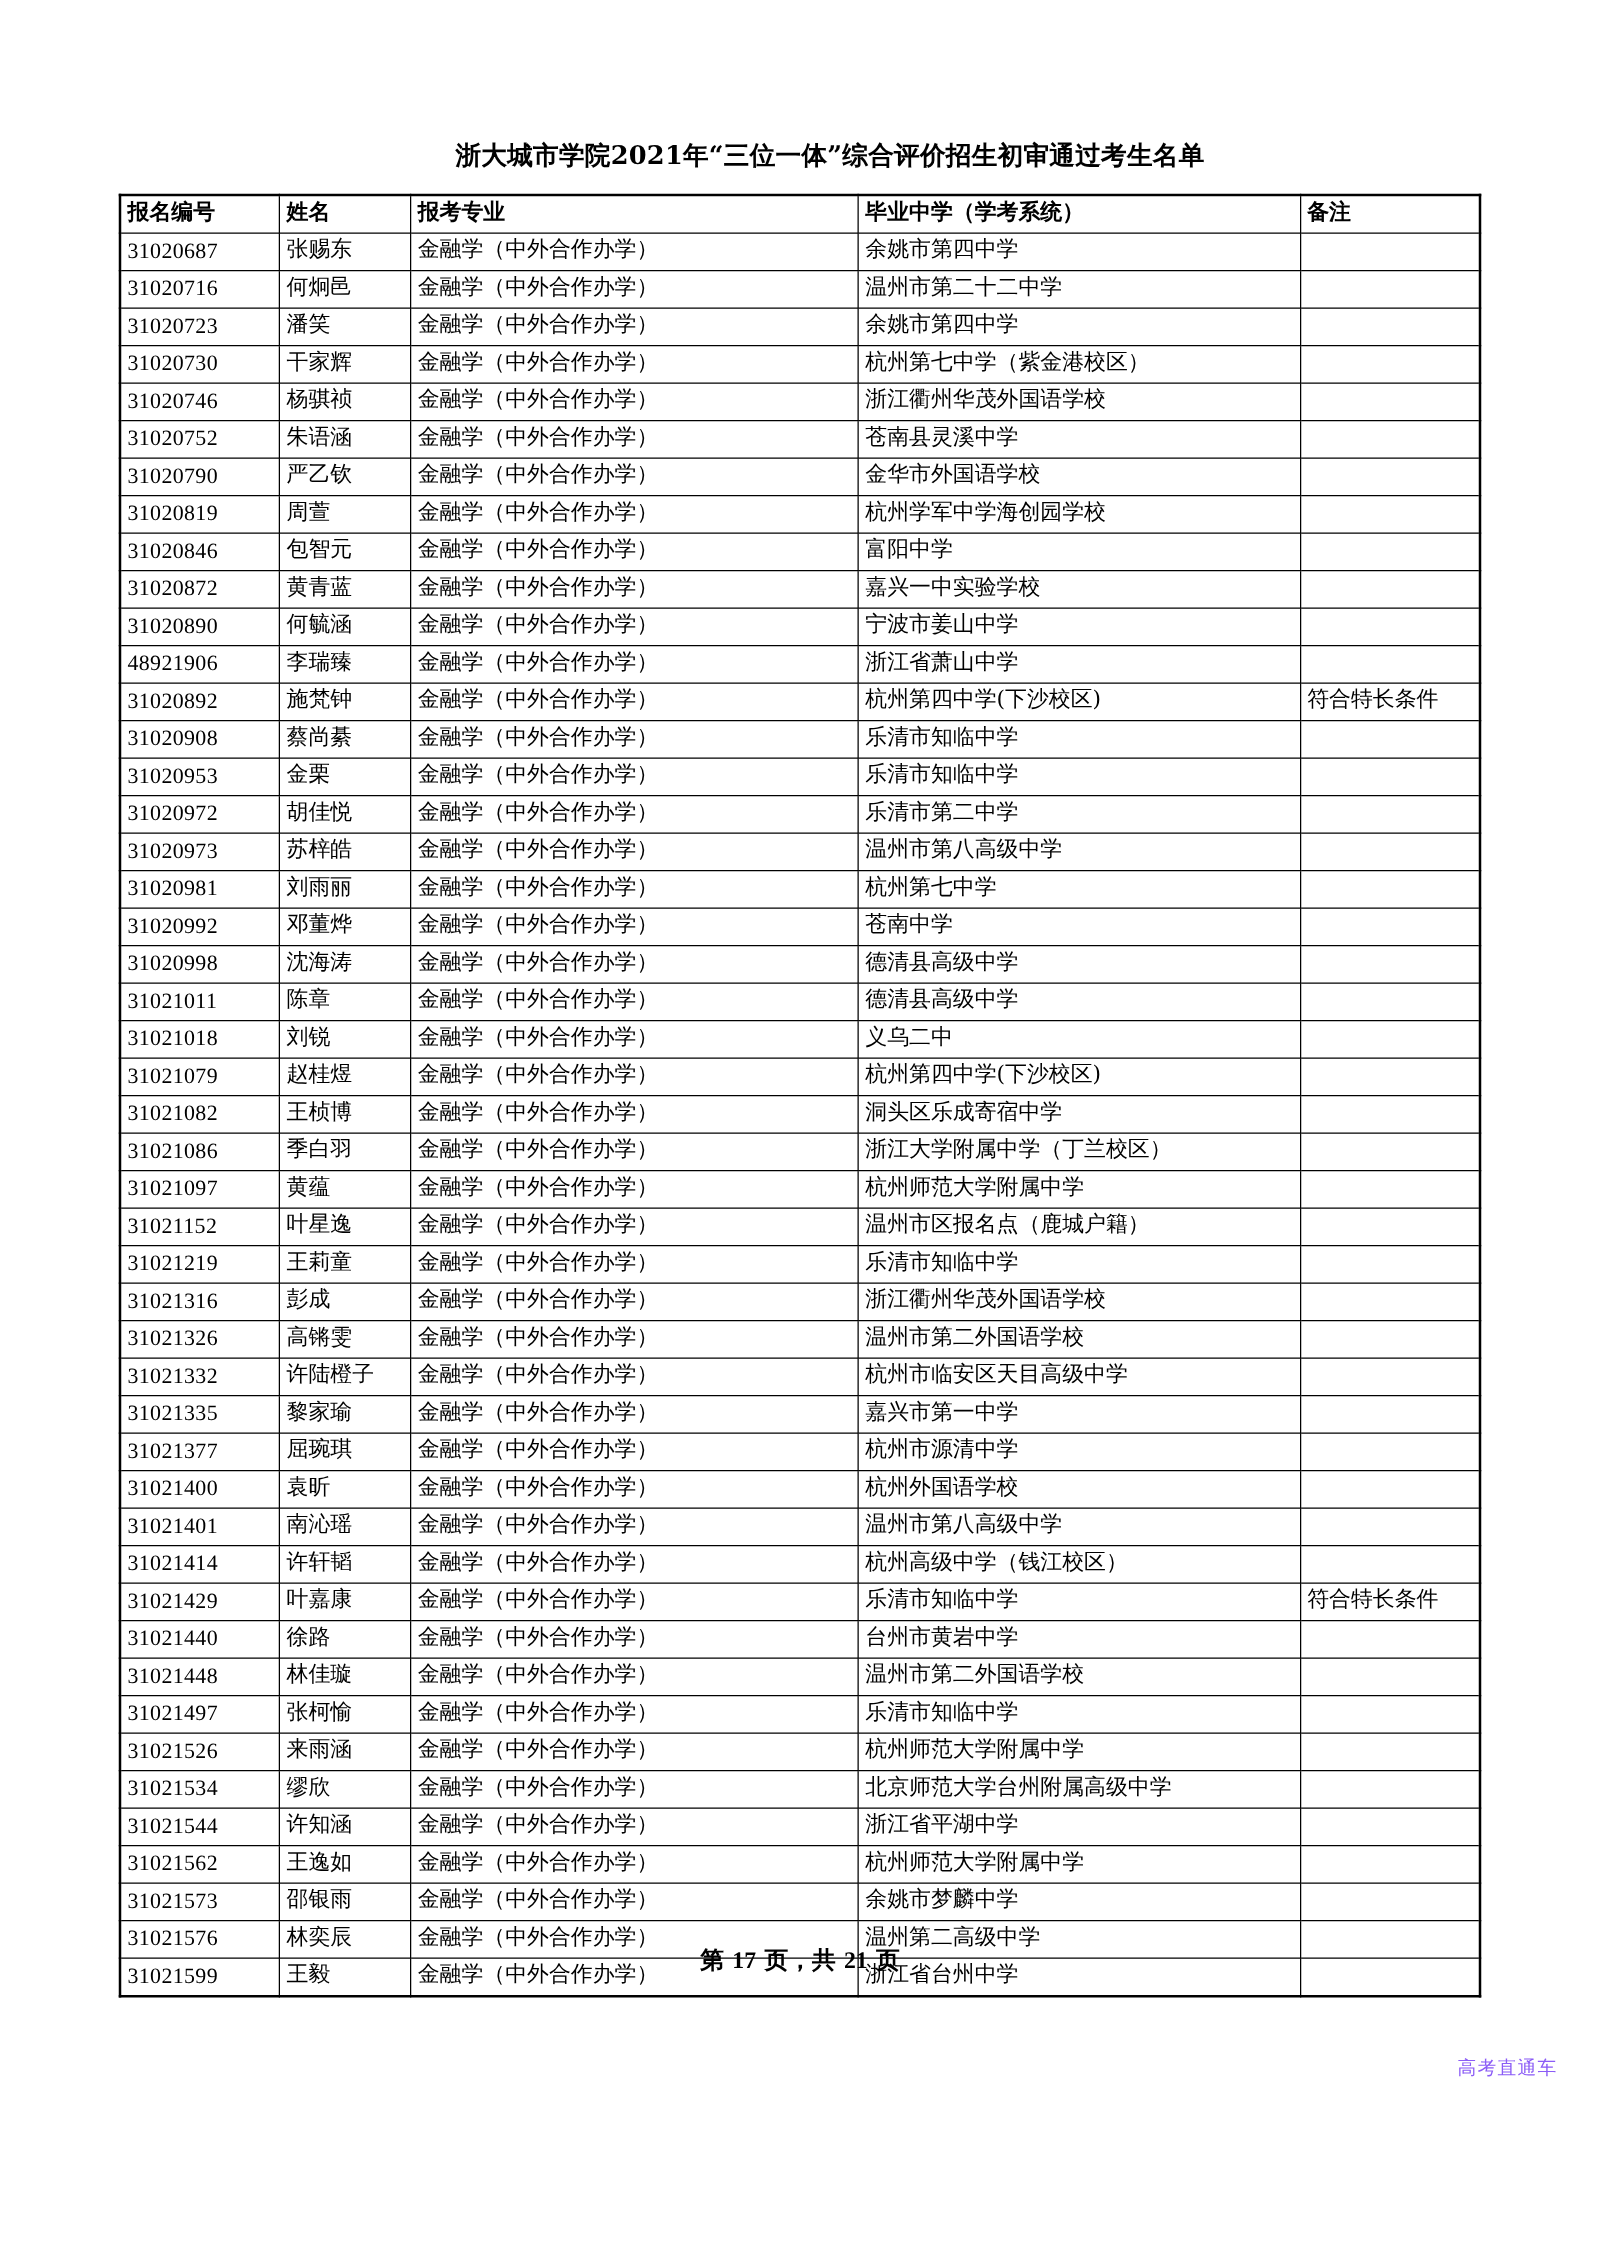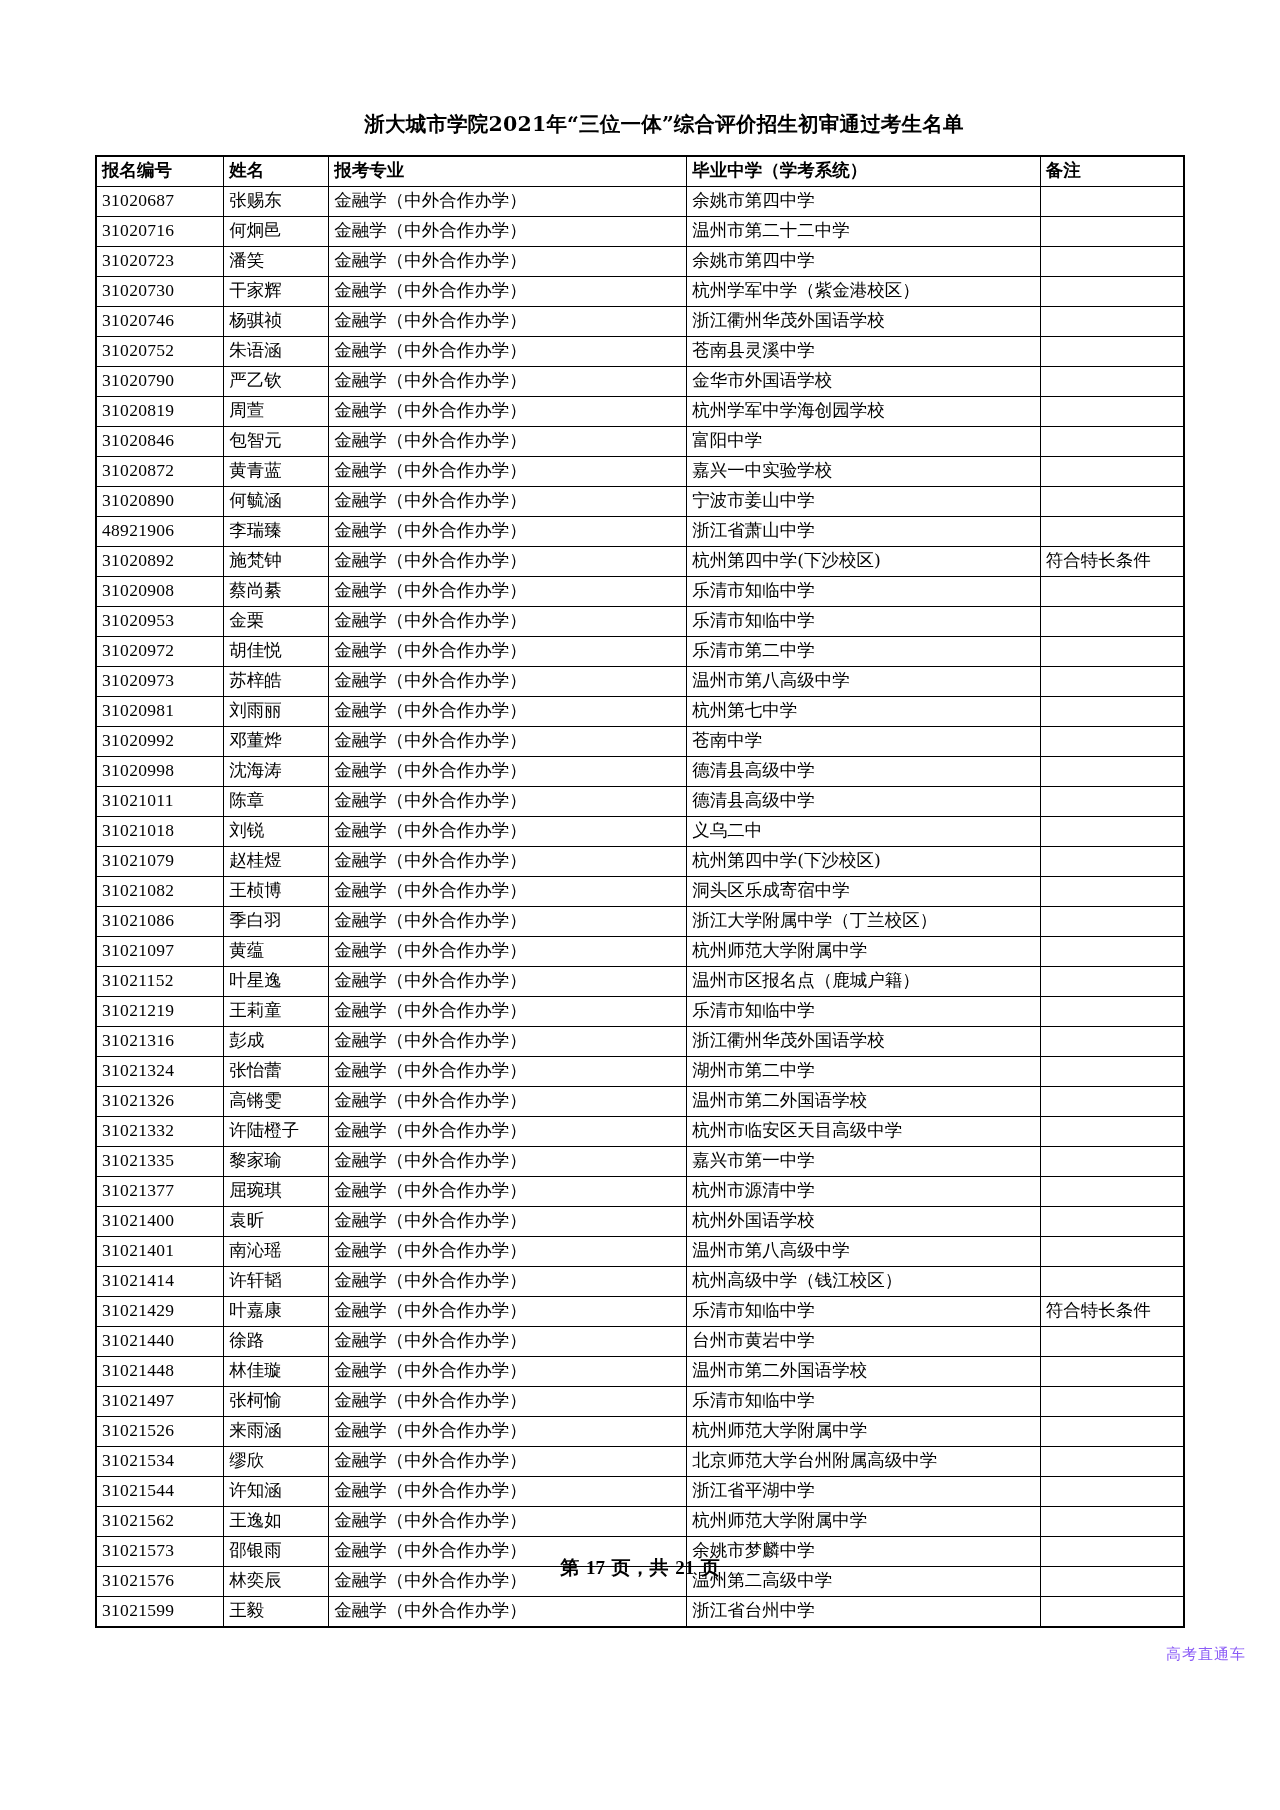--- a/index.html
+++ b/index.html
@@ -136,21 +136,21 @@
             <td class="num">31020723</td>
             <td>潘笑</td>
             <td>金融学（中外合作办学）</td>
             <td>余姚市第四中学</td>
             <td></td>
           </tr>
           <tr>
             <td class="num">31020730</td>
             <td>干家辉</td>
             <td>金融学（中外合作办学）</td>
-            <td>杭州学军中学（紫金港校区）</td>
+            <td>杭州第七中学（紫金港校区）</td>
             <td></td>
           </tr>
           <tr>
             <td class="num">31020746</td>
             <td>杨骐祯</td>
             <td>金融学（中外合作办学）</td>
             <td>浙江衢州华茂外国语学校</td>
             <td></td>
           </tr>
           <tr>
@@ -312,27 +312,20 @@
             <td>王莉童</td>
             <td>金融学（中外合作办学）</td>
             <td>乐清市知临中学</td>
             <td></td>
           </tr>
           <tr>
             <td class="num">31021316</td>
             <td>彭成</td>
             <td>金融学（中外合作办学）</td>
             <td>浙江衢州华茂外国语学校</td>
-            <td></td>
-          </tr>
-          <tr>
-            <td class="num">31021324</td>
-            <td>张怡蕾</td>
-            <td>金融学（中外合作办学）</td>
-            <td>湖州市第二中学</td>
             <td></td>
           </tr>
           <tr>
             <td class="num">31021326</td>
             <td>高锵雯</td>
             <td>金融学（中外合作办学）</td>
             <td>温州市第二外国语学校</td>
             <td></td>
           </tr>
           <tr>

